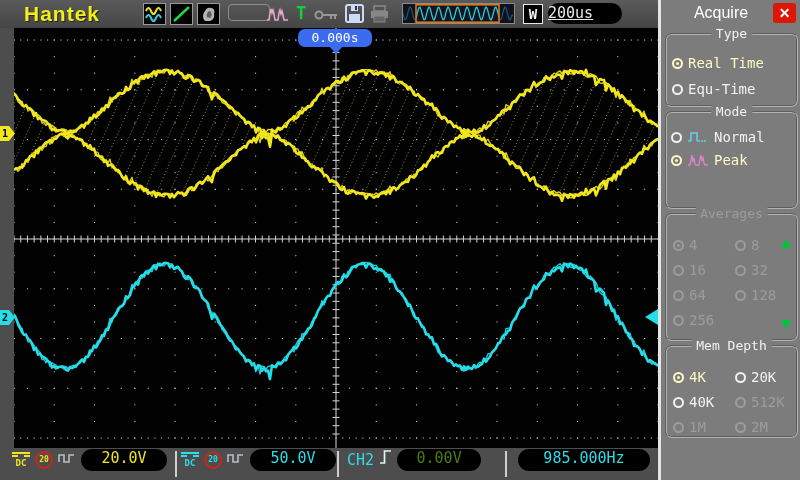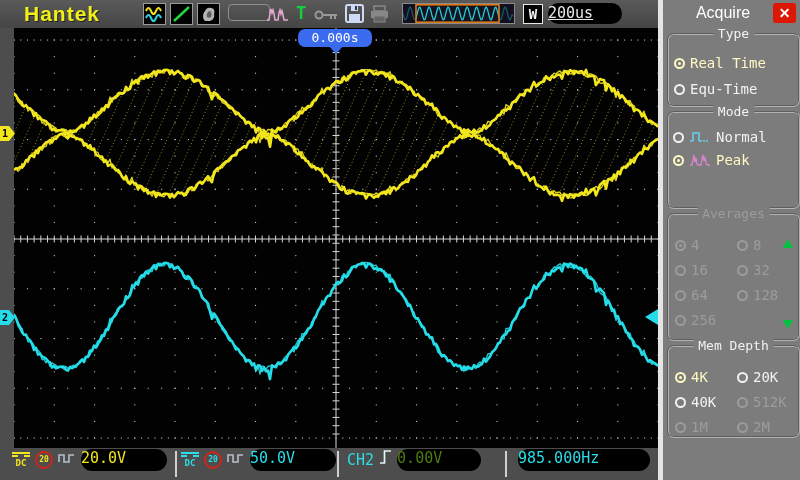--- a/index.html
+++ b/index.html
@@ -18,21 +18,21 @@
   #saveIco{position:absolute;left:344px;top:3px;}
   #printIco{position:absolute;left:369px;top:4px;opacity:.75;}
   #preview{position:absolute;left:402px;top:3px;width:113px;height:21px;background:#14141f;
            border:1px solid #8a8a8a;box-sizing:border-box;}
   #wbox{position:absolute;left:523px;top:4px;width:20px;height:20px;background:#000;border:1px solid #e8e8e8;
         color:#f2f2f2;font:bold 14px "DejaVu Sans Mono",monospace;text-align:center;line-height:19px;box-sizing:border-box;}
   #tbPill{position:absolute;left:548px;top:3px;width:74px;height:21px;background:#000;border-radius:11px;
           color:#e8e8e8;font:15px "DejaVu Sans Mono",monospace;text-align:left;line-height:21px;text-decoration:underline;}
   
   #sidebar{position:absolute;left:658px;top:0;width:142px;height:480px;background:#7c7c7c;
-           border-left:5px solid #e5e5e5;box-sizing:border-box;}
+           border-left:3px solid #e5e5e5;box-sizing:border-box;}
   #menuTitle{position:absolute;left:10px;top:4px;width:100px;text-align:center;color:#fff;
              font:16px "Liberation Sans",sans-serif;}
   #closeBtn{position:absolute;right:4px;top:3px;width:23px;height:20px;background:#de1605;border-radius:3px;
             color:#fff;font:bold 14px "Liberation Sans",sans-serif;text-align:center;line-height:20px;}
   .group{position:absolute;left:4px;width:133px;border:2px groove #b2b2b2;border-radius:7px;box-sizing:border-box;}
   .gtitle{position:absolute;top:-9px;left:50%;transform:translateX(-50%);background:#7c7c7c;
           padding:0 5px;font:13px "DejaVu Sans Mono",monospace;color:#f2f2f2;white-space:nowrap;}
   .group.dis .gtitle{color:#9c9c9c;}
   .items{display:flex;flex-direction:column;}
   .items.two{display:grid;grid-template-columns:62px 1fr;}
@@ -70,21 +70,21 @@
   #bottombar{position:absolute;left:0;top:448px;width:658px;height:32px;background:#4d4d4d;}
   .chip{position:absolute;top:0;height:23px;display:flex;align-items:center;gap:5px;}
   .ylw{color:#f0e41e;} .cyn{color:#2adde8;}
   .dc{display:flex;flex-direction:column;width:18px;gap:1px;}
   .dc i{display:block;height:0;}
   .dc .l1{border-top:2px solid currentColor;}
   .dc .l2{border-top:2px dashed currentColor;}
   .dc b{font:bold 9px "DejaVu Sans Mono",monospace;text-align:center;}
   .bw{width:18px;height:18px;border:2px solid #cf2518;border-radius:50%;box-sizing:border-box;
       display:flex;align-items:center;justify-content:center;font:bold 8px "DejaVu Sans Mono",monospace;}
-  .pill{background:#000;border-radius:11px;height:22px;line-height:22px;
+  .pill{background:#000;border-radius:11px;height:22px;text-align:center;line-height:22px;
         font:15px "DejaVu Sans Mono",monospace;}
   .divider{position:absolute;top:3px;width:2px;height:26px;background:#cfcfcf;}
 </style>
 </head>
 <body>
 
 <div id="toolbar">
   <span id="logo">Hantek</span>
 
   <span class="tibox" style="left:143px">

